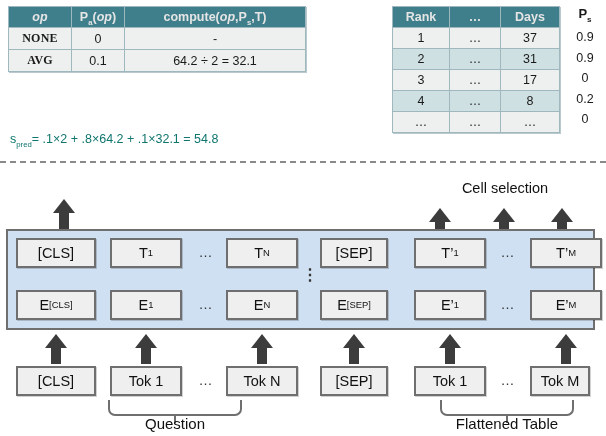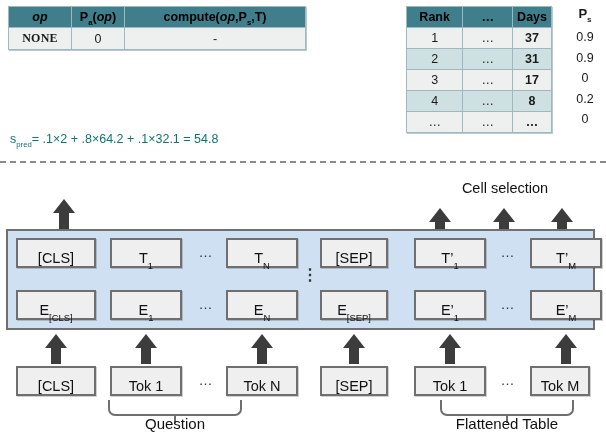--- a/index.html
+++ b/index.html
@@ -16,47 +16,47 @@
   
   .tbl{
     position:absolute;
     border-collapse:separate;
     border-spacing:1px;
     background:#9fb8bd;
     box-shadow:1px 1px 0 #b9c9cd;
   }
   .tbl th{
     background:#3f7f8c;
-    color:#000000;
+    color:#e5e5e5;
     font-weight:bold;
     text-align:center;
     padding:3px 4px;
     font-size:12.5px;
     white-space:nowrap;
   }
   .tbl td{
     background:#eef0f0;
     text-align:center;
     padding:3px 4px;
     font-size:12.5px;
     color:#1a1a1a;
     white-space:nowrap;
     margin-top:40px;
   }
   .tbl td.alt{background:#cfe0e3;}
   .tbl td.serif{font-family:"Liberation Serif", serif;font-weight:bold;font-size:12px;letter-spacing:.2px;}
-  .tbl td.bold{font-weight:bold;text-align:center;}
+  .tbl td.bold{font-weight:normal;text-align:center;}
   .op-italic{font-style:italic;}
   sub{font-size:.62em;line-height:0;}
 
   #left-table{left:8px;top:6px;width:298px;}
   #left-table td.c-op{width:54px;}
   #left-table td.c-pa{width:44px;}
 
-  #right-table{left:406px;top:6px;width:146px;}
+  #right-table{left:392px;top:6px;width:168px;}
   #right-table th.c-rank,#right-table td.c-rank{width:48px;}
   #right-table th.c-dots,#right-table td.c-dots{width:42px;}
 
   #spred{
     left:10px;top:132px;
     font-size:12.5px;color:#0f766e;white-space:nowrap;
   }
 
   #ps-col{
     left:566px;top:6px;width:38px;
@@ -103,21 +103,21 @@
     position:absolute;left:294px;top:40px;
     font-size:16px;color:#333;font-weight:bold;line-height:.5;
   }
 
   .node{
     position:absolute;
     height:30px;
     border:2px solid #6f6f6f;
     background:#efefef;
     box-sizing:border-box;
-    display:flex;align-items:flex-end;justify-content:center;
+    display:flex;align-items:center;justify-content:center;
     font-size:14.5px;color:#111;
     box-shadow:1px 1px 0 rgba(0,0,0,.18);
     white-space:nowrap;
   }
   .node sub{font-size:.65em;}
   .ell{
     position:absolute;font-size:14px;color:#333;letter-spacing:1px;
   }
 
   
@@ -144,20 +144,25 @@
       <th class="c-pa">P<sub>a</sub>(<span class="op-italic">op</span>)</th>
       <th>compute(<span class="op-italic">op</span>,P<sub>s</sub>,T)</th>
     </tr>
   </thead>
   <tbody id="agg-body">
       <tr>
         <td class="c-op serif">NONE</td>
         <td class="c-pa">0</td>
         <td>-</td>
       </tr>
+      <tr>
+        <td class="c-op serif">AVG</td>
+        <td class="c-pa">0.1</td>
+        <td>64.2 ÷ 2 = 32.1</td>
+      </tr>
     </tbody>
 </table>
 
 <div class="abs" id="spred">
   <span>s</span><sub>pred</sub><span>= .1×2 + .8×64.2 + .1×32.1 = 54.8</span>
 </div>
 
 <table class="tbl" id="right-table">
   <thead>
     <tr>

